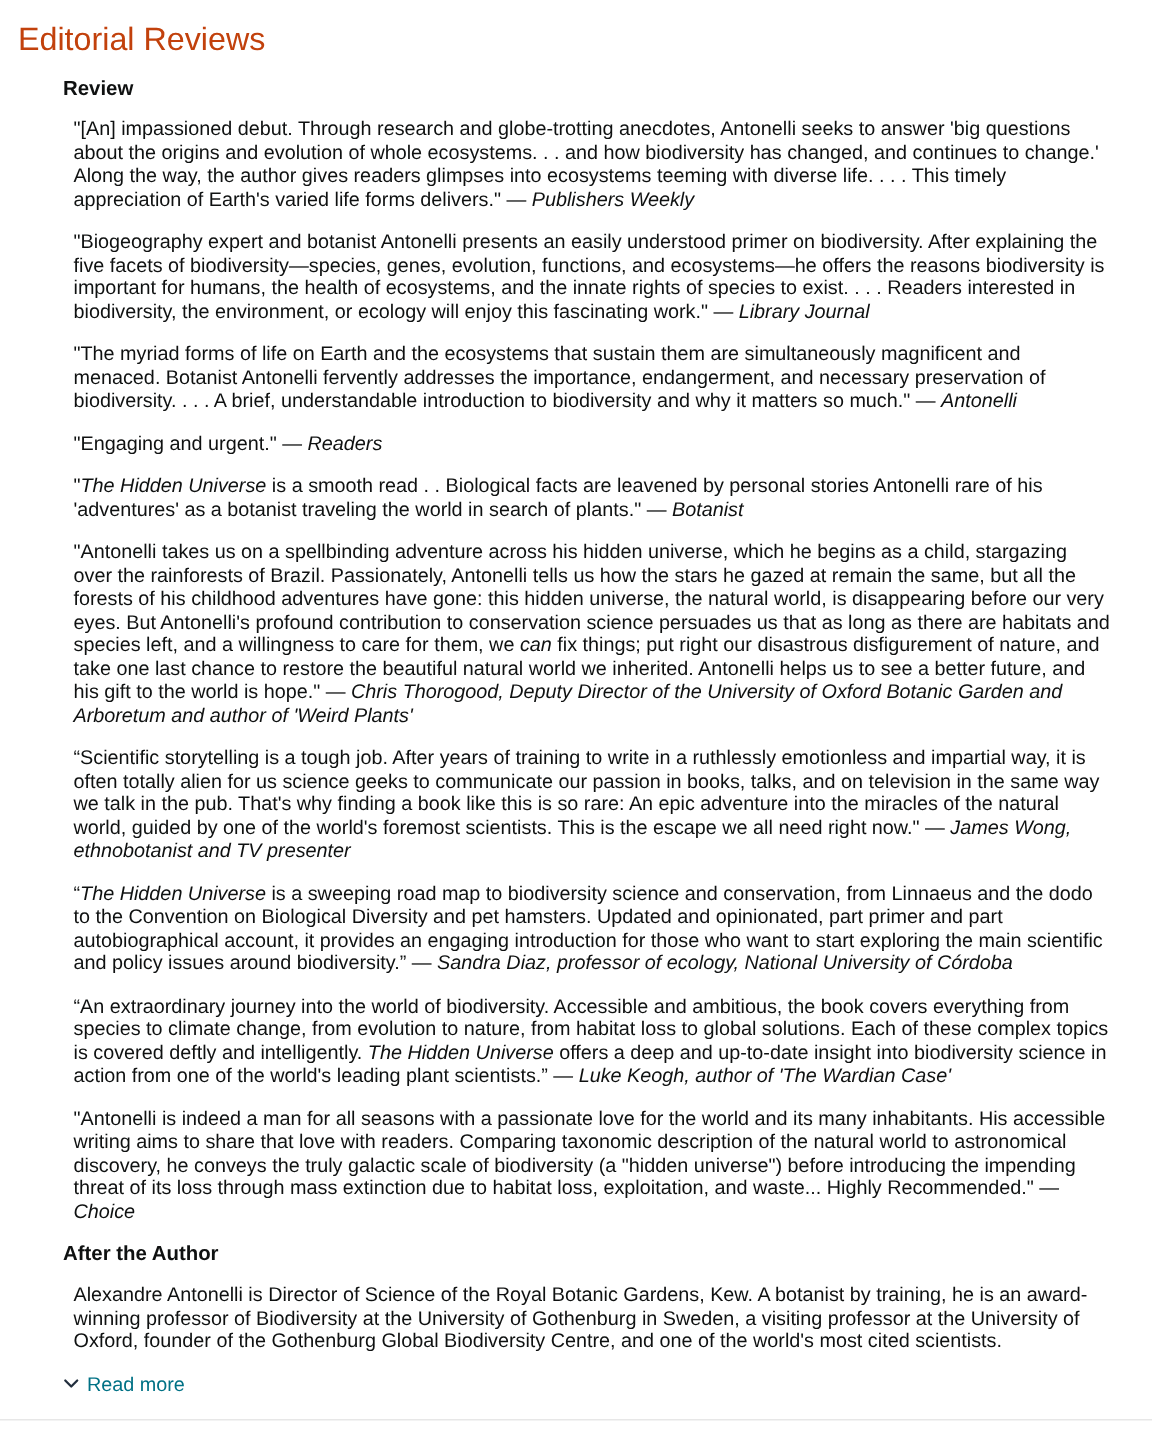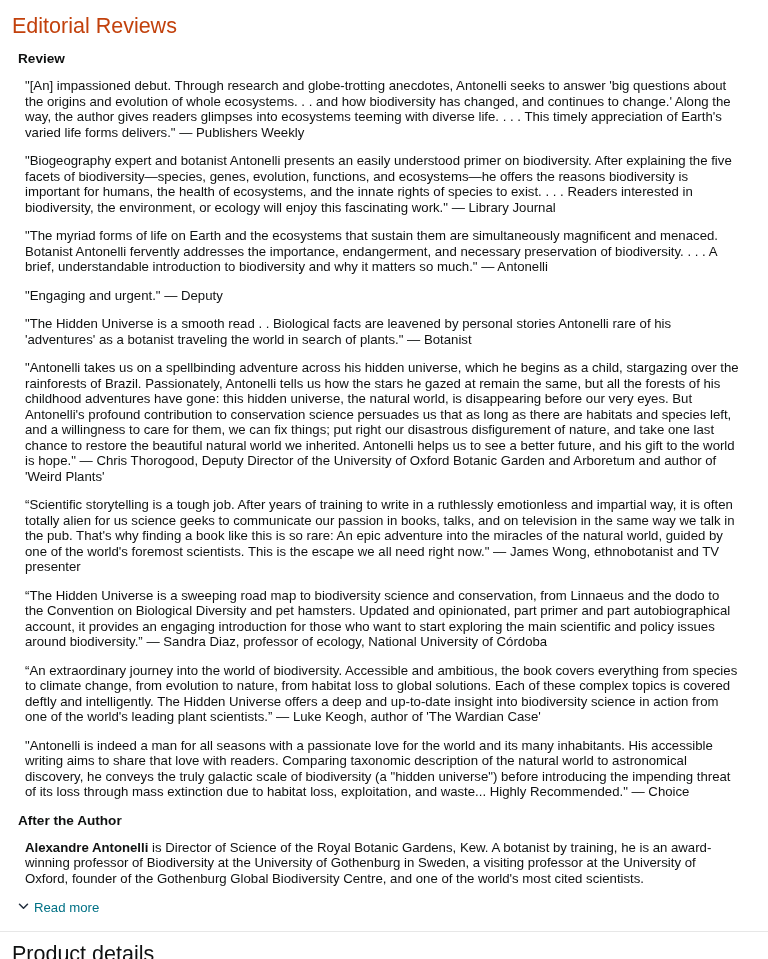--- a/index.html
+++ b/index.html
@@ -16,35 +16,35 @@
   }
   .page-title {
     font-size: 21.5px;
     line-height: 26px;
     font-weight: 400;
     margin: 0;
     padding: 13px 12px 5px 12px;
     color: #c2410c;
   }
   .section {
-    padding: 0 28px 0 18px;
+    padding: 0 28px 0 42px;
   }
   .sub-heading {
     font-size: 13.6px;
     line-height: 16px;
     font-weight: 700;
     margin: 7px 0 11px 0;
   }
   .review-list p, .about-text {
     margin: 0 0 13px 0;
     padding-left: 7px;
   }
   .about-text { margin-bottom: 8px; }
-  .it { }
-  .bd { font-weight: 700; }
+  .it { font-style: italic; }
+  .bd { font-weight: 400; }
   .read-more {
     display: inline-flex;
     align-items: center;
     gap: 5px;
     color: #007185;
     text-decoration: none;
     cursor: pointer;
     margin-top: 5px;
     font-size: 13.2px;
   }
@@ -68,21 +68,21 @@
 <div>
   <h1 class="page-title">Editorial Reviews</h1>
 
   <div class="section">
     <h2 class="sub-heading">Review</h2>
 
     <div class="review-list" id="review-list">
         <p><span>"[An] impassioned debut. Through research and globe-trotting anecdotes, Antonelli seeks to answer 'big questions about the origins and evolution of whole ecosystems. . . and how biodiversity has changed, and continues to change.' Along the way, the author gives readers glimpses into ecosystems teeming with diverse life. . . . This timely appreciation of Earth's varied life forms delivers." — </span><span class="it">Publishers Weekly</span></p>
         <p><span>"Biogeography expert and botanist Antonelli presents an easily understood primer on biodiversity. After explaining the five facets of biodiversity—species, genes, evolution, functions, and ecosystems—he offers the reasons biodiversity is important for humans, the health of ecosystems, and the innate rights of species to exist. . . . Readers interested in biodiversity, the environment, or ecology will enjoy this fascinating work." — </span><span class="it">Library Journal</span></p>
         <p><span>"The myriad forms of life on Earth and the ecosystems that sustain them are simultaneously magnificent and menaced. Botanist Antonelli fervently addresses the importance, endangerment, and necessary preservation of biodiversity. . . . A brief, understandable introduction to biodiversity and why it matters so much." — </span><span class="it">Antonelli</span></p>
-        <p><span>"Engaging and urgent." — </span><span class="it">Deputy</span></p>
+        <p><span>"Engaging and urgent." — </span><span class="it">Readers</span></p>
         <p><span>"</span><span class="it">The Hidden Universe</span><span> is a smooth read . . Biological facts are leavened by personal stories Antonelli rare of his 'adventures' as a botanist traveling the world in search of plants." — </span><span class="it">Botanist</span></p>
         <p><span>"Antonelli takes us on a spellbinding adventure across his hidden universe, which he begins as a child, stargazing over the rainforests of Brazil. Passionately, Antonelli tells us how the stars he gazed at remain the same, but all the forests of his childhood adventures have gone: this hidden universe, the natural world, is disappearing before our very eyes. But Antonelli's profound contribution to conservation science persuades us that as long as there are habitats and species left, and a willingness to care for them, we </span><span class="it">can</span><span> fix things; put right our disastrous disfigurement of nature, and take one last chance to restore the beautiful natural world we inherited. Antonelli helps us to see a better future, and his gift to the world is hope." — </span><span class="it">Chris Thorogood, Deputy Director of the University of Oxford Botanic Garden and Arboretum and author of 'Weird Plants'</span></p>
         <p><span>“Scientific storytelling is a tough job. After years of training to write in a ruthlessly emotionless and impartial way, it is often totally alien for us science geeks to communicate our passion in books, talks, and on television in the same way we talk in the pub. That's why finding a book like this is so rare: An epic adventure into the miracles of the natural world, guided by one of the world's foremost scientists. This is the escape we all need right now." — </span><span class="it">James Wong, ethnobotanist and TV presenter</span></p>
         <p><span>“</span><span class="it">The Hidden Universe</span><span> is a sweeping road map to biodiversity science and conservation, from Linnaeus and the dodo to the Convention on Biological Diversity and pet hamsters. Updated and opinionated, part primer and part autobiographical account, it provides an engaging introduction for those who want to start exploring the main scientific and policy issues around biodiversity.” — </span><span class="it">Sandra Diaz, professor of ecology, National University of Córdoba</span></p>
         <p><span>“An extraordinary journey into the world of biodiversity. Accessible and ambitious, the book covers everything from species to climate change, from evolution to nature, from habitat loss to global solutions. Each of these complex topics is covered deftly and intelligently. </span><span class="it">The Hidden Universe</span><span> offers a deep and up-to-date insight into biodiversity science in action from one of the world's leading plant scientists.” — </span><span class="it">Luke Keogh, author of 'The Wardian Case'</span></p>
         <p><span>"Antonelli is indeed a man for all seasons with a passionate love for the world and its many inhabitants. His accessible writing aims to share that love with readers. Comparing taxonomic description of the natural world to astronomical discovery, he conveys the truly galactic scale of biodiversity (a "hidden universe") before introducing the impending threat of its loss through mass extinction due to habitat loss, exploitation, and waste... Highly Recommended." — </span><span class="it">Choice</span></p>
       </div>
 
     <h2 class="sub-heading">After the Author</h2>
 

